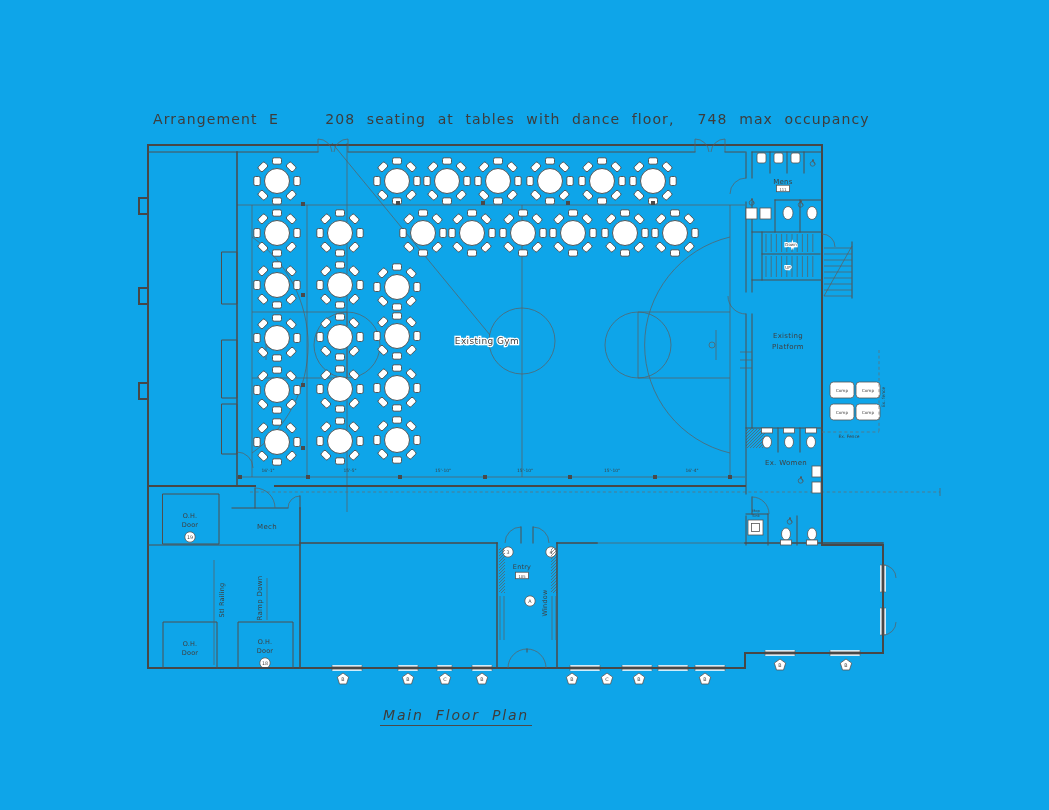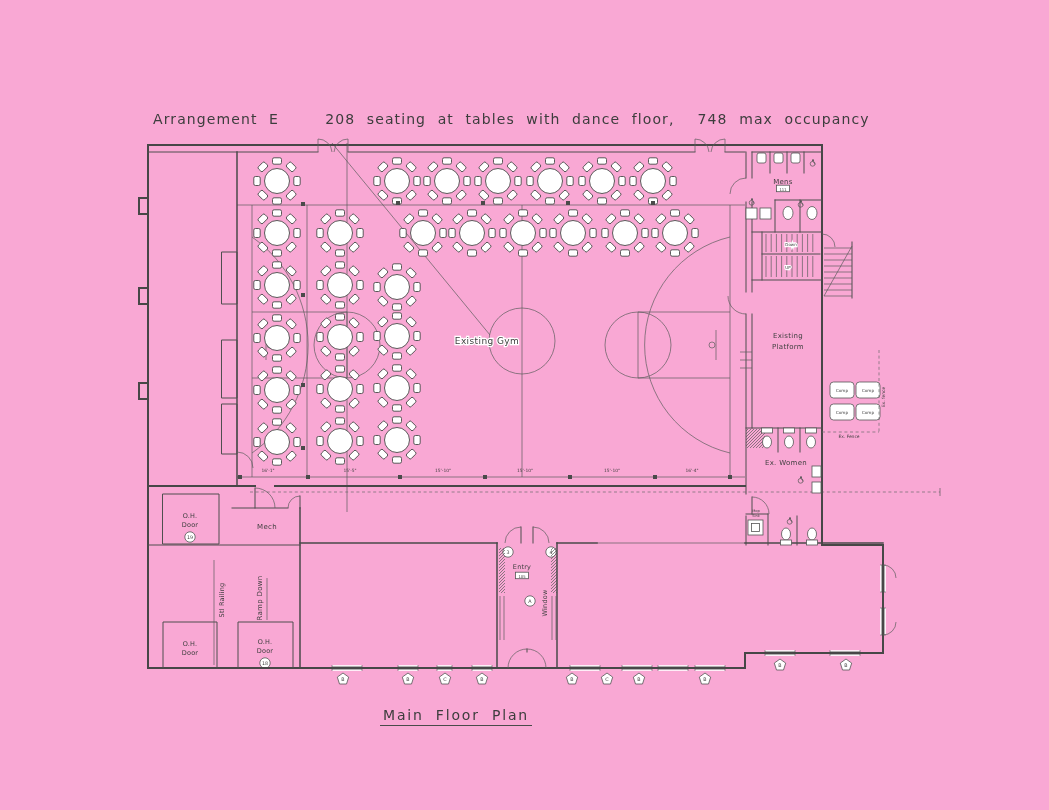--- a/index.html
+++ b/index.html
@@ -1,22 +1,22 @@
 <!DOCTYPE html>
 <html><head>
 <meta charset="utf-8">
 <style>
   html,body{margin:0;padding:0;background:#fff;}
-  .page{position:relative;width:1049px;height:810px;background:#f9a8d4;overflow:hidden;
+  .page{position:relative;width:1049px;height:810px;background:#0ea5e9;overflow:hidden;
         font-family:"DejaVu Sans",sans-serif;}
   .title{position:absolute;left:153px;top:111px;font-size:14px;color:#3d3d3d;
          letter-spacing:1.1px;word-spacing:6px;white-space:pre;}
   .caption{position:absolute;left:380px;top:707px;font-size:14px;color:#3d3d3d;
          letter-spacing:1.8px;word-spacing:6px;white-space:pre;
-         border-bottom:1.2px solid #4a4a4a;padding:0 3px 2px 3px;}
+         border-bottom:1.2px solid #4a4a4a;padding:0 3px 2px 3px;font-style:italic;}
   svg{position:absolute;left:0;top:0;}
   svg text{font-family:"DejaVu Sans",sans-serif;fill:#3f3f3f;}
   .w2{stroke:#474747;stroke-width:2;fill:none;stroke-linecap:square;}
   .w15{stroke:#4a4a4a;stroke-width:1.5;fill:none;stroke-linecap:square;}
   .w1{stroke:#4f4f4f;stroke-width:1;fill:none;stroke-linecap:square;}
   .w07{stroke:#5d5d5d;stroke-width:0.7;fill:none;}
   .dash{stroke:#6a6a6a;stroke-width:0.7;fill:none;stroke-dasharray:3,2.6;}
   .fix{stroke:#555;stroke-width:0.8;fill:#fff;}
   .tick{fill:#4a4a4a;stroke:none;}
   .tbl{stroke:#4a4a4a;stroke-width:0.9;fill:#fff;}

